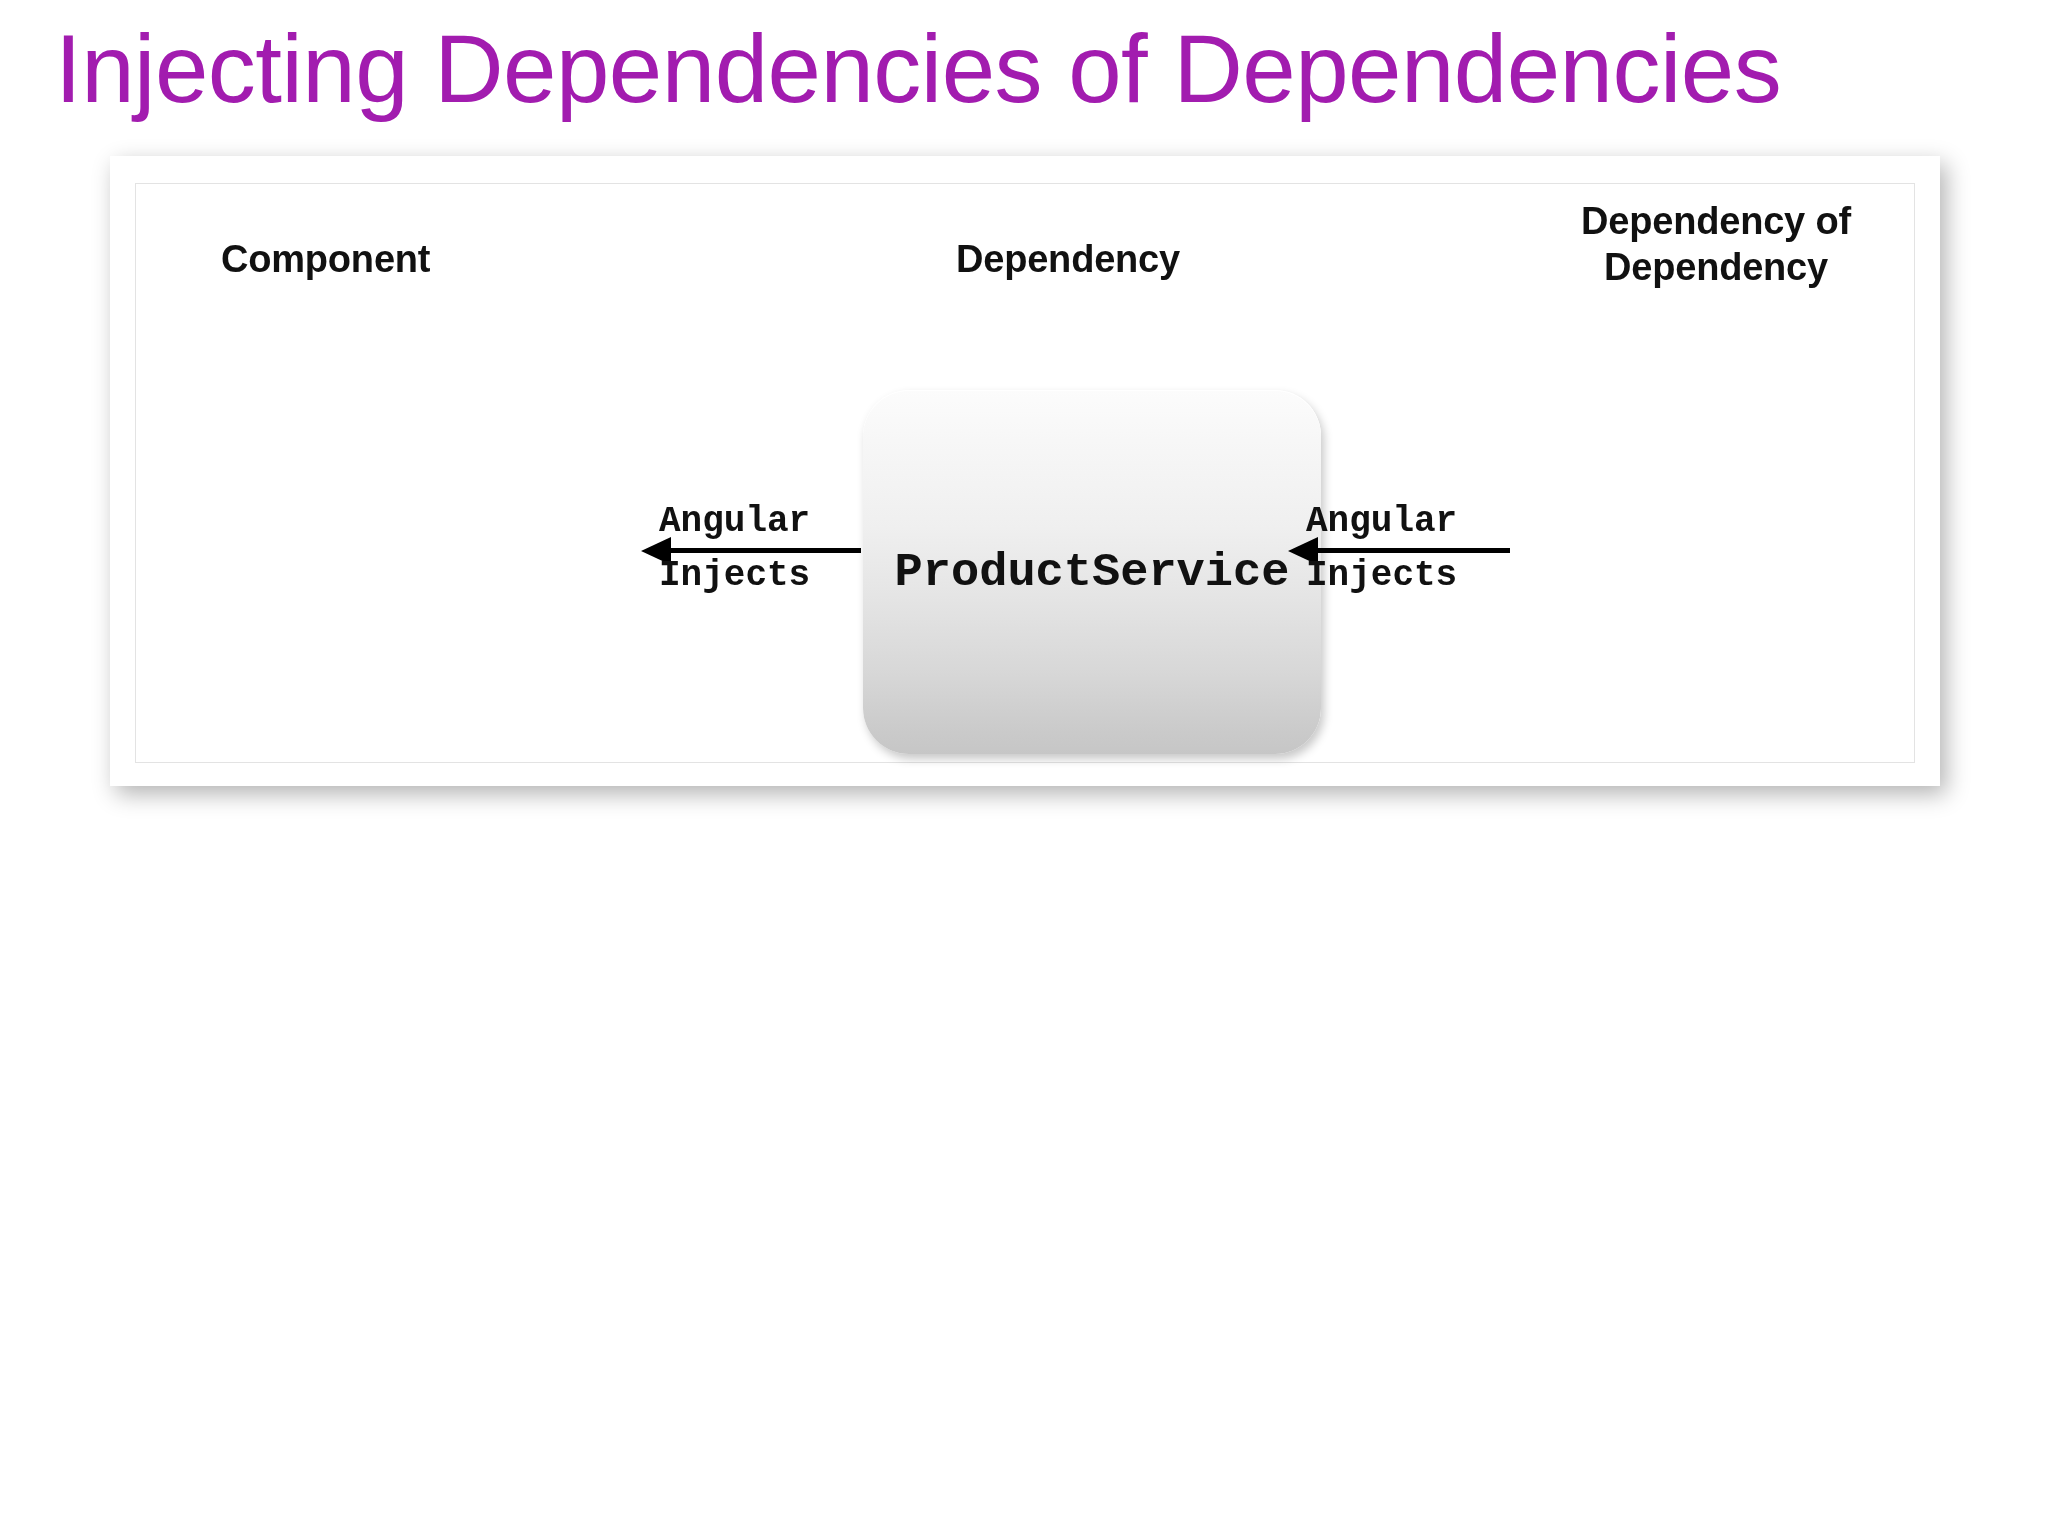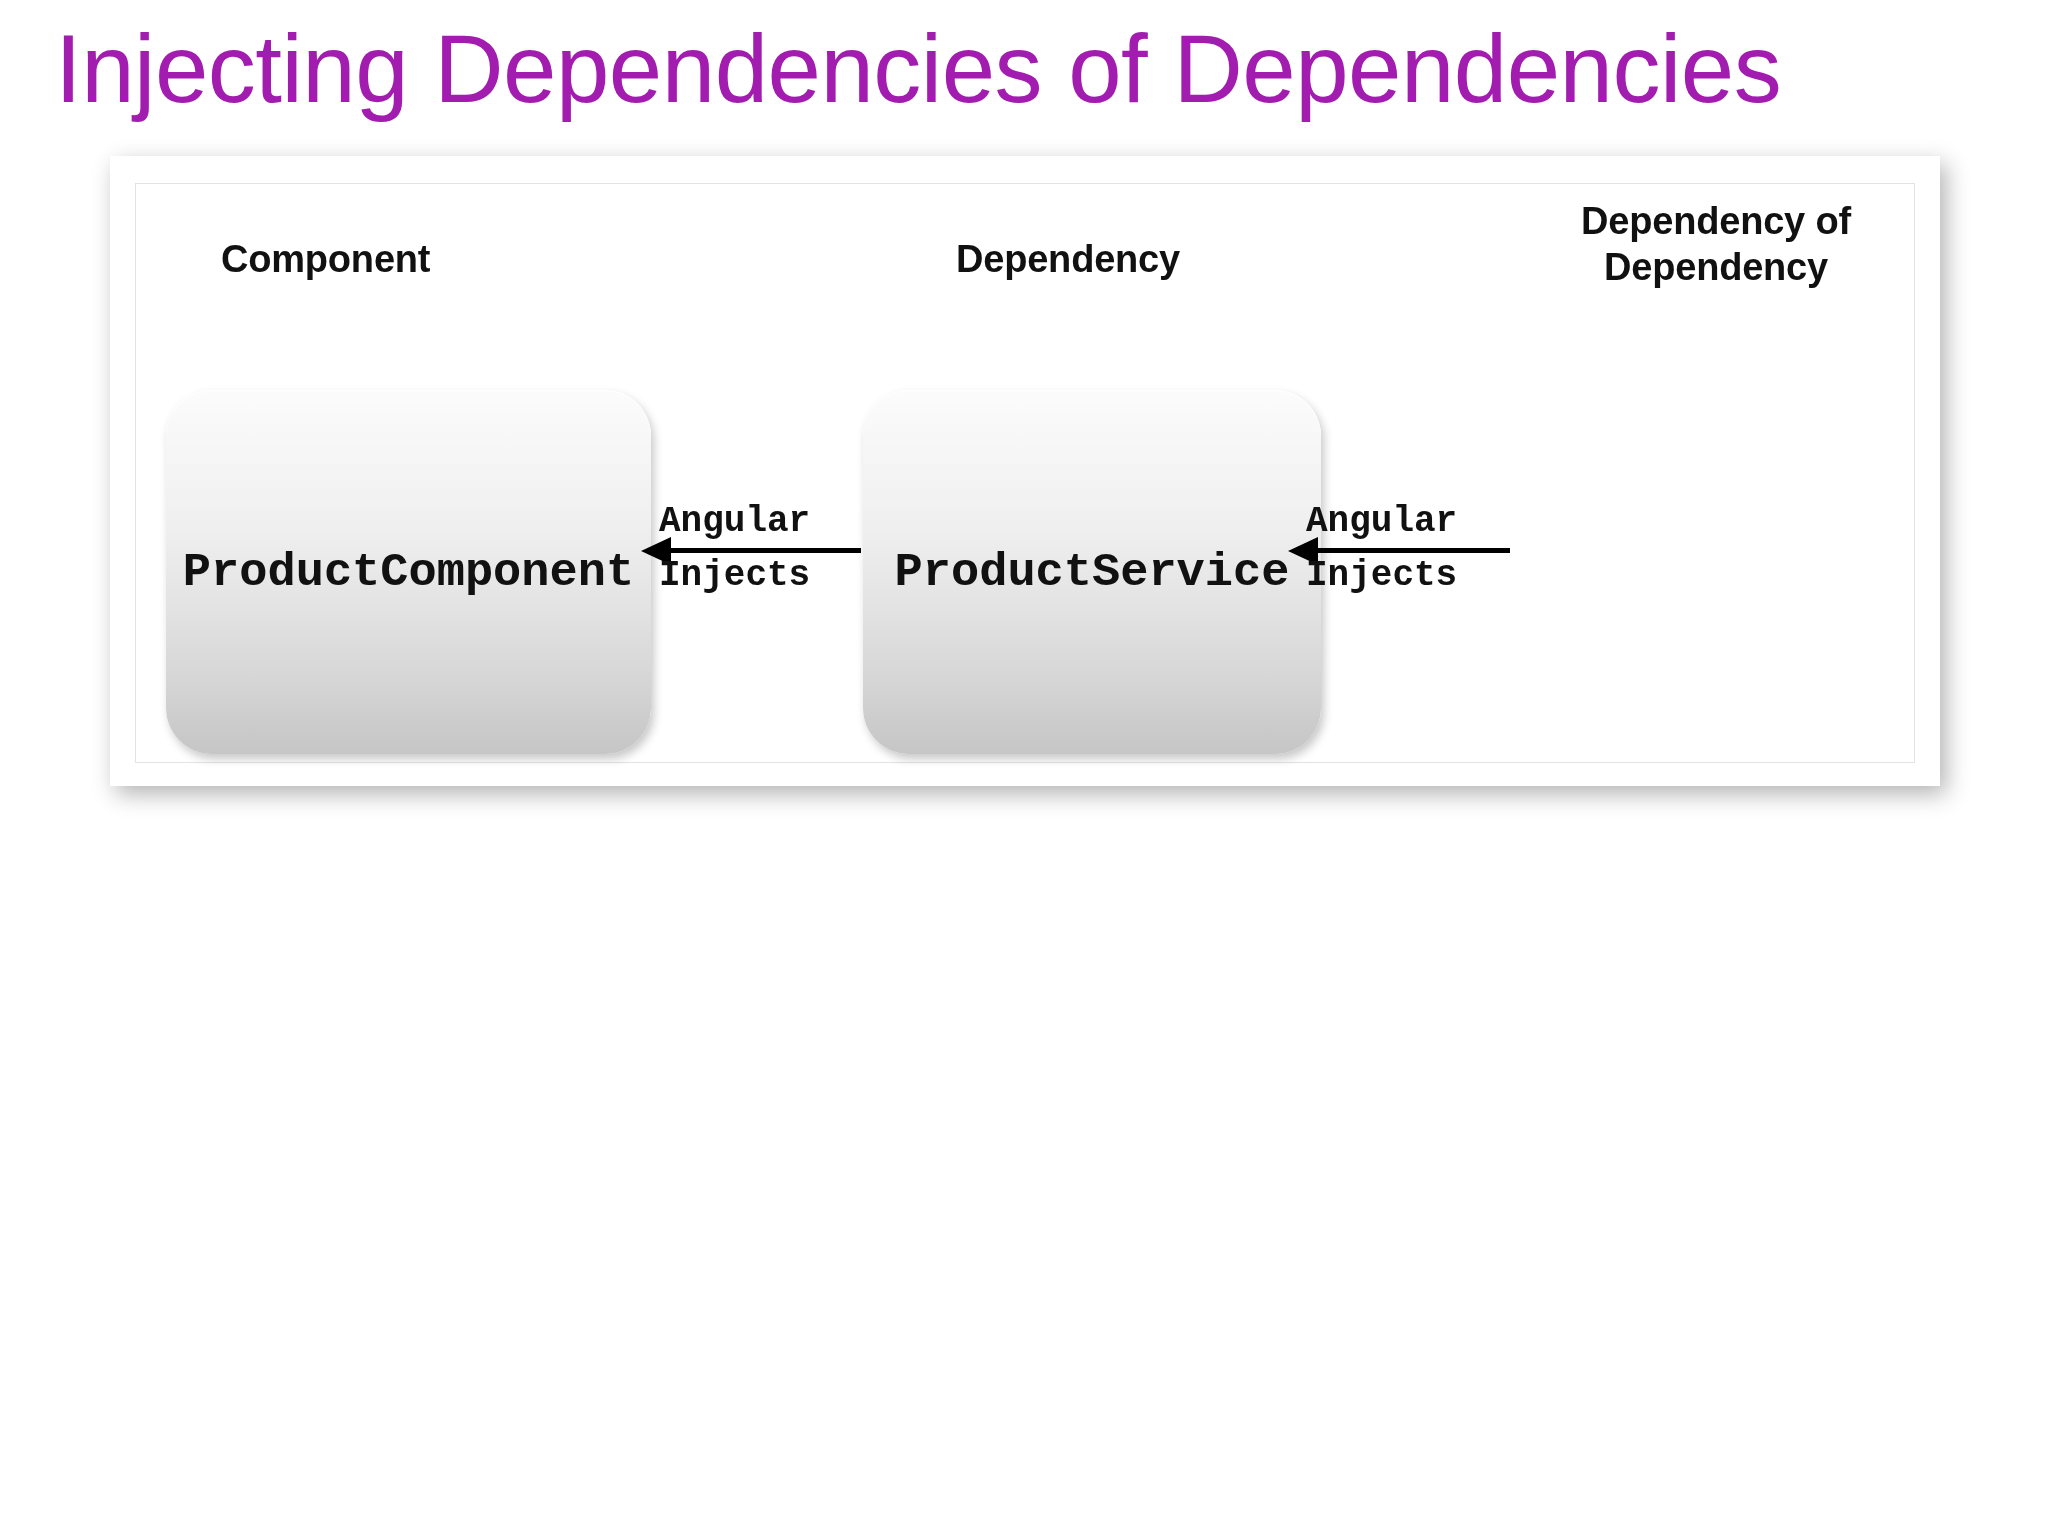--- a/index.html
+++ b/index.html
@@ -149,23 +149,20 @@
 
 <div class="diagram-card">
   <div class="diagram-panel">
 
     <div class="col-label component">Component</div>
 
     <div class="col-label dependency">Dependency</div>
 
     <div class="col-label depdep">Dependency of Dependency</div>
 
-    <div class="node product-component">
-      <span class="node-label">ProductComponent</span>
-    </div>
 
     <div class="node product-service">
       <span class="node-label">ProductService</span>
     </div>
 
 
     <div class="arrow a1">
       <div class="head"></div>
       <div class="line"></div>
       <div class="arrow-label top">Angular</div>

